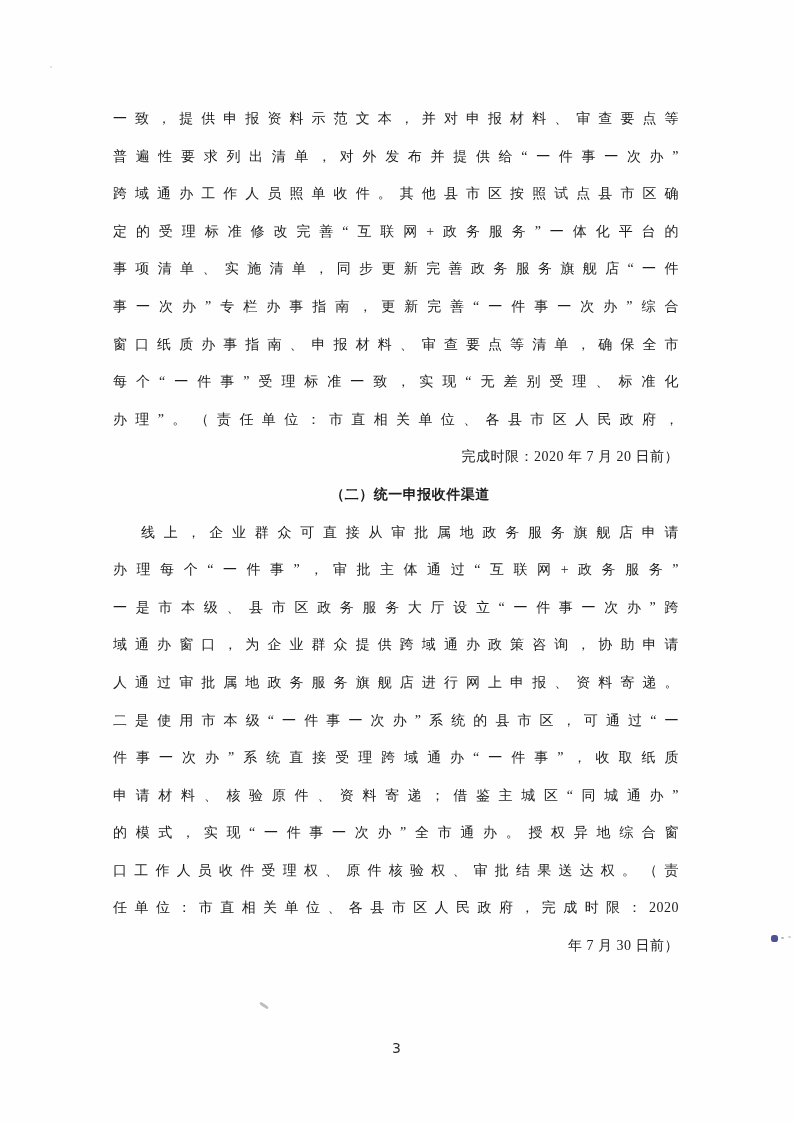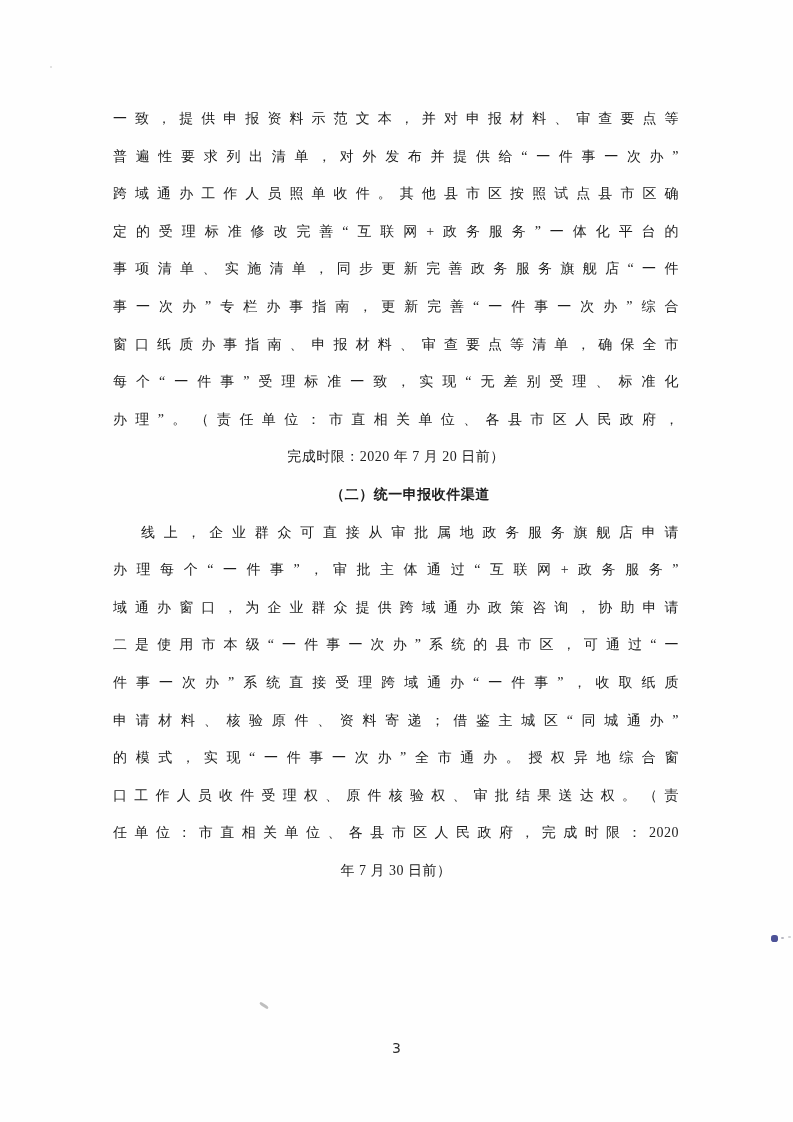--- a/index.html
+++ b/index.html
@@ -32,21 +32,21 @@
   .line.justified {
     text-align: justify;
     text-align-last: justify;
   }
   .line.justified-indent {
     text-align: justify;
     text-align-last: justify;
     text-indent: 2em;
   }
   .line.paragraph-end {
-    text-align: center;
+    text-align: right;
   }
   .line.heading {
     text-align: center;
     text-indent: 2em;
     font-weight: bold;
   }
   .page-number {
     position: absolute;
     left: 0;
     right: 0;
@@ -72,21 +72,23 @@
       <div class="line justified">定的受理标准修改完善“互联网+政务服务”一体化平台的</div>
       <div class="line justified">事项清单、实施清单，同步更新完善政务服务旗舰店“一件</div>
       <div class="line justified">事一次办”专栏办事指南，更新完善“一件事一次办”综合</div>
       <div class="line justified">窗口纸质办事指南、申报材料、审查要点等清单，确保全市</div>
       <div class="line justified">每个“一件事”受理标准一致，实现“无差别受理、标准化</div>
       <div class="line justified">办理”。（责任单位：市直相关单位、各县市区人民政府，</div>
       <div class="line paragraph-end">完成时限：2020 年 7 月 20 日前）</div>
       <div class="line heading">（二）统一申报收件渠道</div>
       <div class="line justified-indent">线上，企业群众可直接从审批属地政务服务旗舰店申请</div>
       <div class="line justified">办理每个“一件事”，审批主体通过“互联网+政务服务”</div>
+      <div class="line justified">一是市本级、县市区政务服务大厅设立“一件事一次办”跨</div>
       <div class="line justified">域通办窗口，为企业群众提供跨域通办政策咨询，协助申请</div>
+      <div class="line justified">人通过审批属地政务服务旗舰店进行网上申报、资料寄递。</div>
       <div class="line justified">二是使用市本级“一件事一次办”系统的县市区，可通过“一</div>
       <div class="line justified">件事一次办”系统直接受理跨域通办“一件事”，收取纸质</div>
       <div class="line justified">申请材料、核验原件、资料寄递；借鉴主城区“同城通办”</div>
       <div class="line justified">的模式，实现“一件事一次办”全市通办。授权异地综合窗</div>
       <div class="line justified">口工作人员收件受理权、原件核验权、审批结果送达权。（责</div>
       <div class="line justified">任单位：市直相关单位、各县市区人民政府，完成时限：2020</div>
       <div class="line paragraph-end">年 7 月 30 日前）</div>
     </div>
   <div class="page-number">3</div>
   <div></div>

